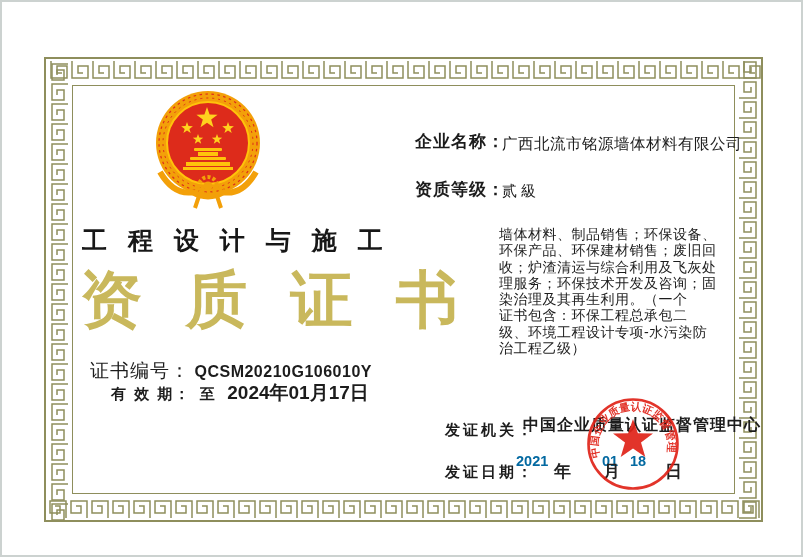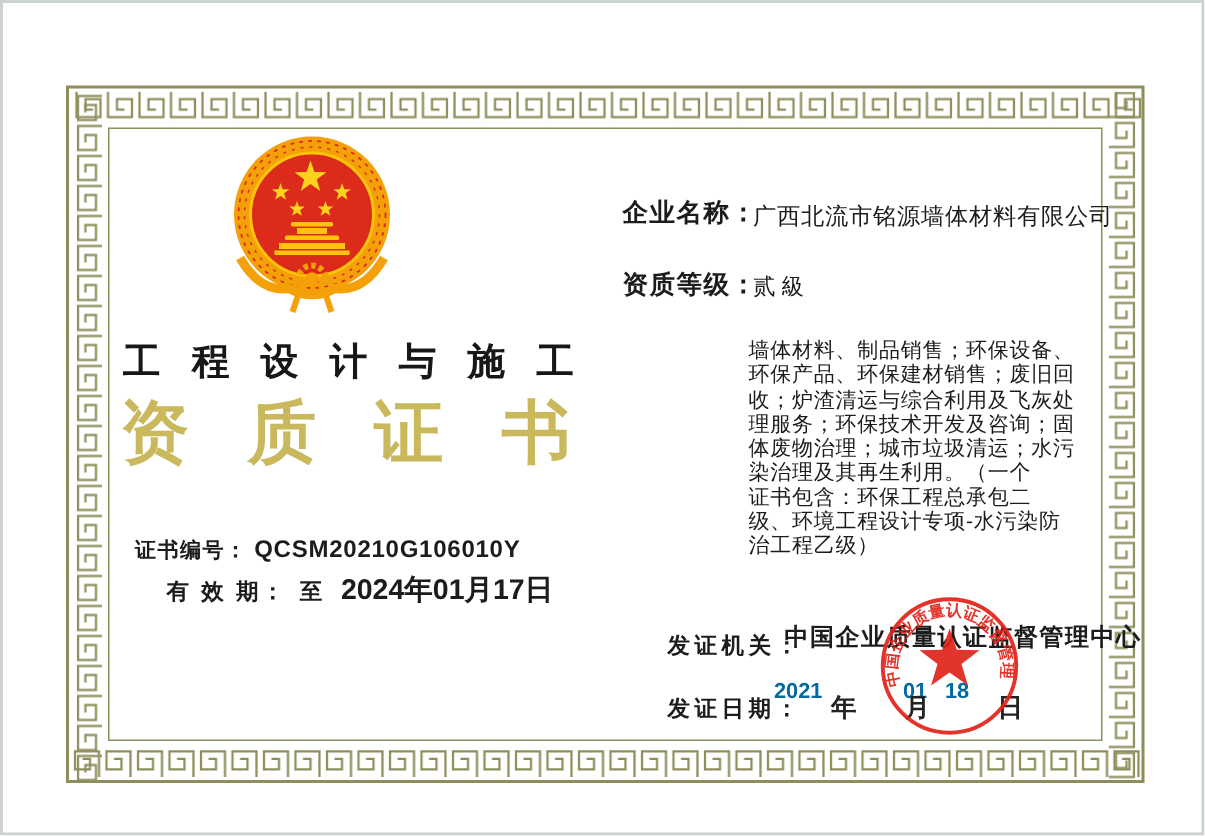--- a/index.html
+++ b/index.html
@@ -16,23 +16,23 @@
   .strip-bottom{left:2px;bottom:2px;}
   .strip-left{left:2px;top:2px;}
   .strip-right{right:2px;top:2px;}
   .inner-line{position:absolute;left:26px;top:26px;right:26px;bottom:26px;
               border:1.5px solid #8e8e5c;}
   
   .emblem{position:absolute;left:150px;top:86px;}
   .title1{position:absolute;left:80px;top:222px;width:252px;text-align:center;
           font-size:25px;font-weight:bold;letter-spacing:7px;white-space:nowrap;color:#171717;}
   .title2{position:absolute;left:78px;top:256px;width:258px;text-align:left;
-          font-size:46px;font-weight:bold;letter-spacing:13px;white-space:nowrap;color:#c9b85c;}
+          font-size:62px;font-weight:bold;letter-spacing:13px;white-space:nowrap;color:#c9b85c;}
   .certno-row{position:absolute;left:88px;top:356px;white-space:nowrap;}
-  .certno-row .lab{font-size:14px;font-weight:bold;letter-spacing:1px;}
+  .certno-row .lab{font-size:19px;font-weight:normal;letter-spacing:1px;}
   .certno-row .val{font-size:16px;font-weight:bold;letter-spacing:.5px;}
   .valid-row{position:absolute;left:88px;top:378px;white-space:nowrap;margin-left:21px;}
   .valid-row .lab{font-size:15px;font-weight:bold;letter-spacing:2px;}
   .valid-row .pre{font-size:15px;font-weight:bold;margin-left:4px;}
   .valid-row .val{font-size:19px;font-weight:bold;margin-left:8px;}
   
   .flabel{position:absolute;font-size:17px;font-weight:bold;letter-spacing:1px;white-space:nowrap;}
   .fvalue{position:absolute;font-family:"DejaVu Serif", serif;white-space:nowrap;}
   .company-label{left:413px;top:128px;}
   .company-value{left:500px;top:132px;font-size:15.5px;letter-spacing:.5px;}
@@ -143,21 +143,20 @@
   <div class="fvalue company-value">广西北流市铭源墙体材料有限公司</div>
 
   <div class="flabel level-label">资质等级：</div>
   <div class="fvalue level-value">贰級</div>
 
   <div class="scope-value">
     <div>墙体材料、制品销售；环保设备、</div>
     <div>环保产品、环保建材销售；废旧回</div>
     <div>收；炉渣清运与综合利用及飞灰处</div>
     <div>理服务；环保技术开发及咨询；固</div>
-    <div>体废物治理；城市垃圾清运；水污</div>
     <div>染治理及其再生利用。（一个</div>
     <div>证书包含：环保工程总承包二</div>
     <div>级、环境工程设计专项-水污染防</div>
     <div>治工程乙级）</div>
   </div>
 
   <div class="issuer-label">发证机关：</div>
   <div class="issuer-value">中国企业质量认证监督管理中心</div>
 
   <div class="date-label">发证日期：</div>

